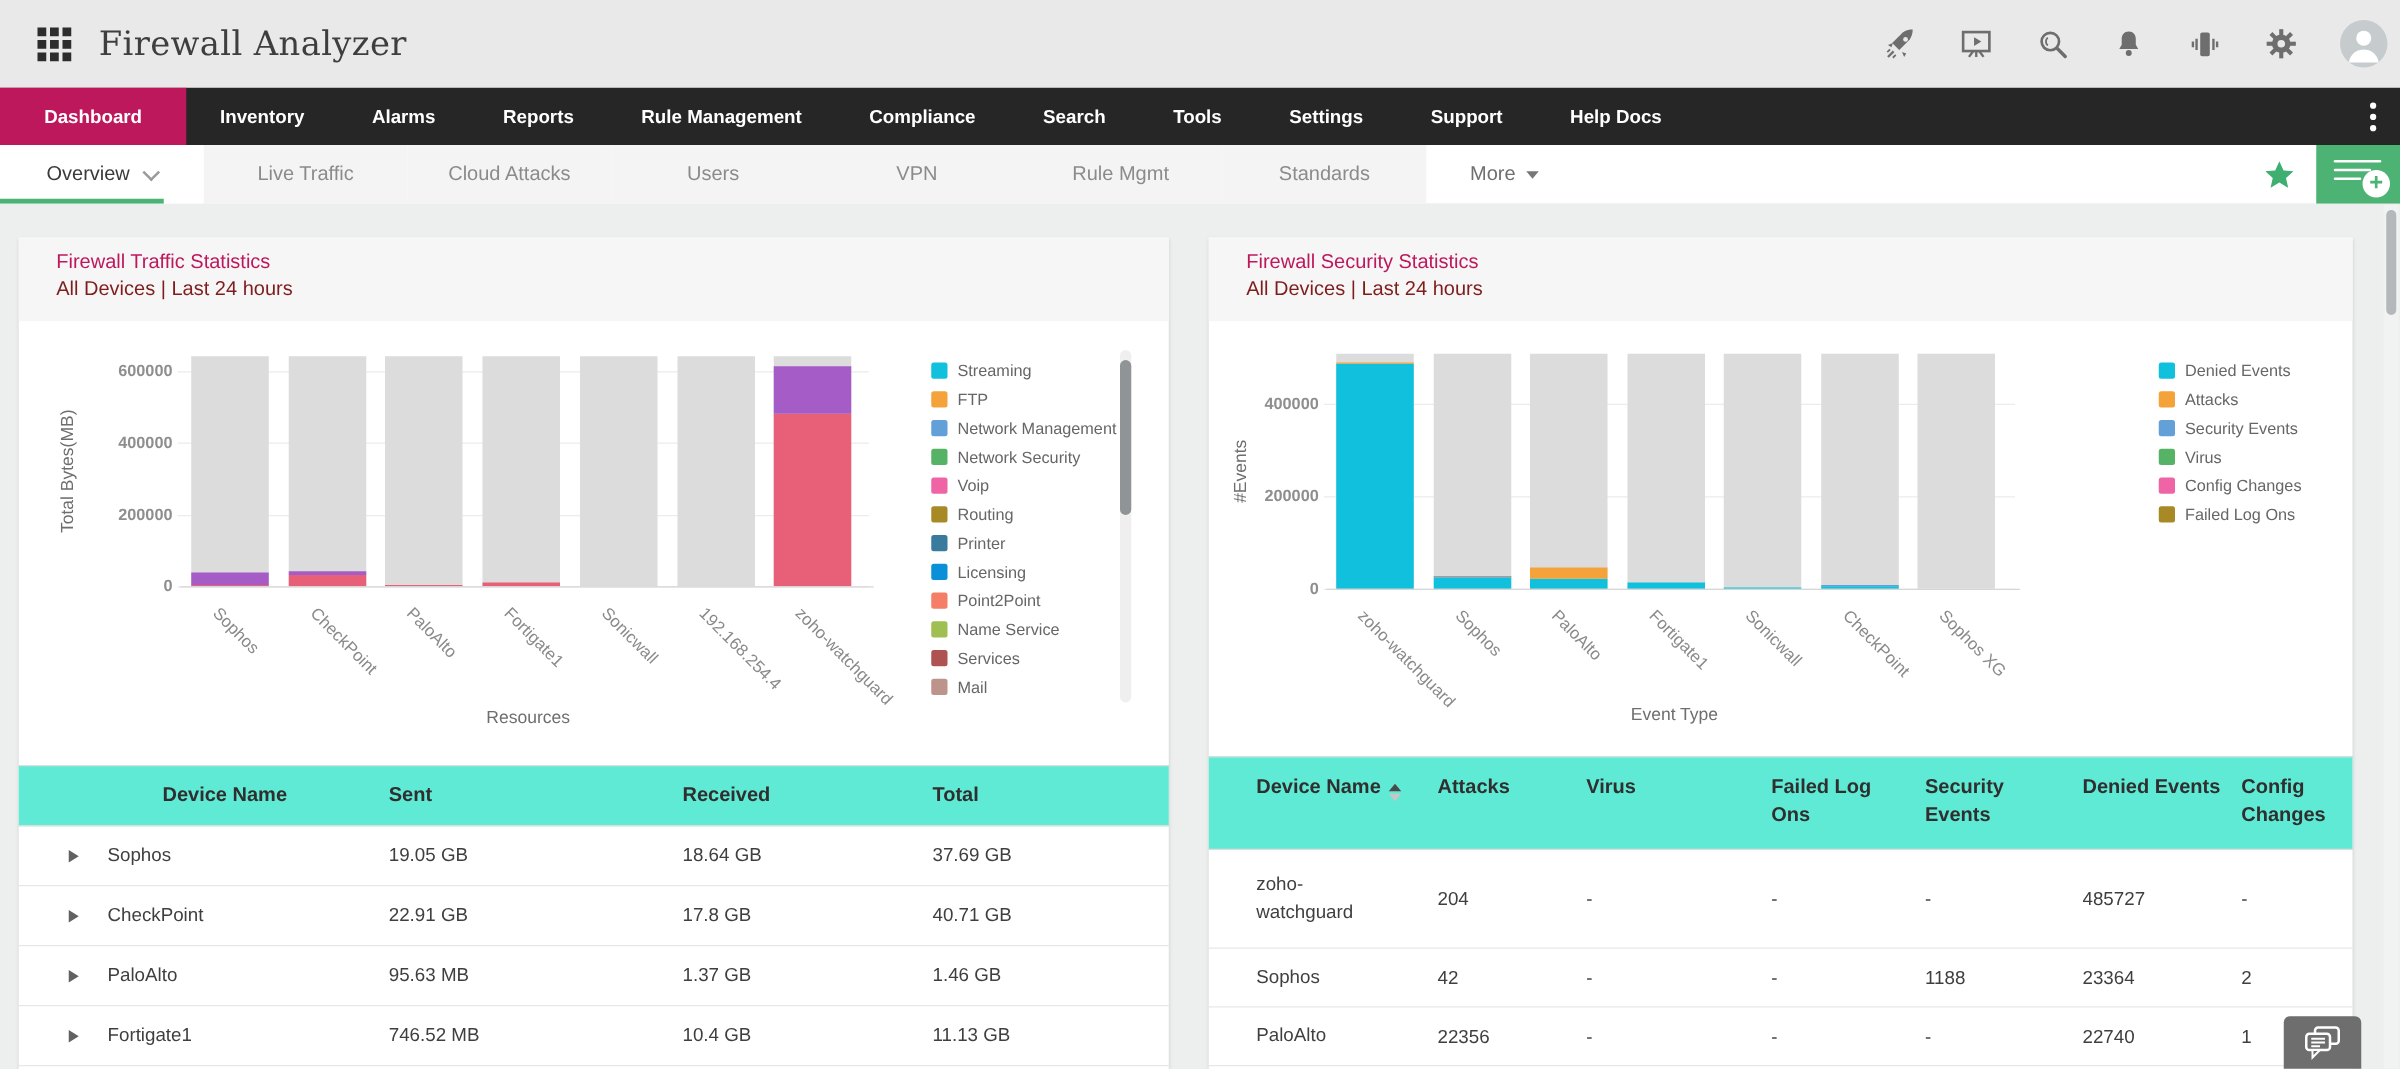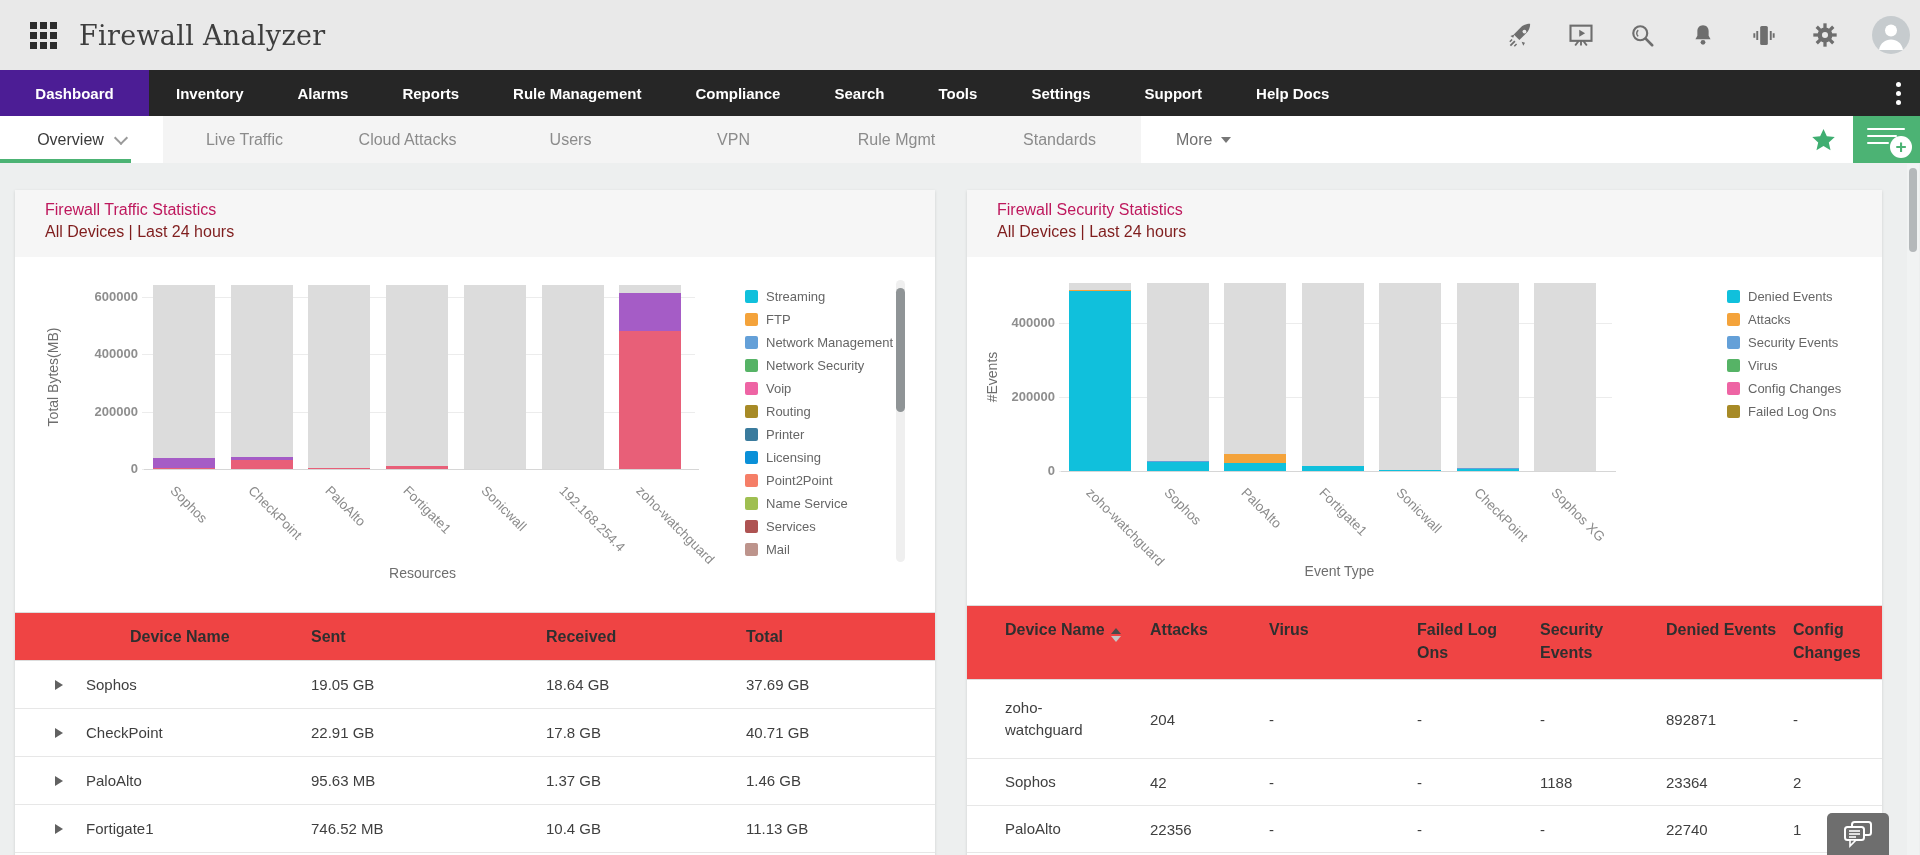--- a/index.html
+++ b/index.html
@@ -8,21 +8,21 @@
   .topbar{height:70px;background:#e9e9e9;display:flex;align-items:center;position:relative;}
   .apps-grid{margin-left:30px;display:grid;grid-template-columns:repeat(3,7px);grid-template-rows:repeat(3,7px);gap:3px;}
   .apps-grid i{background:#2d2d2d;display:block;}
   .app-title{margin-left:22px;font-family:"DejaVu Serif","Liberation Serif",serif;font-size:27px;color:#3e3e3e;letter-spacing:.3px;}
   .tb-icons{margin-left:auto;display:flex;align-items:center;gap:33px;padding-right:10px;}
   .tb-icon{width:28px;height:28px;display:flex;align-items:center;justify-content:center;cursor:pointer;}
   .tb-avatar{width:38px;height:38px;border-radius:50%;background:#c6cbce;overflow:hidden;display:flex;align-items:flex-end;justify-content:center;}
   
   .nav{height:46px;background:#262626;display:flex;align-items:stretch;color:#fff;font-size:15px;font-weight:700;}
   .nav-item{display:flex;align-items:center;padding:0 27px;cursor:pointer;white-space:nowrap;}
-  .nav-item.active{background:#4c1d95;width:95px;justify-content:center;}
+  .nav-item.active{background:#be185d;width:95px;justify-content:center;}
   .nav-kebab{margin-left:auto;width:44px;display:flex;flex-direction:column;align-items:center;justify-content:center;gap:4px;cursor:pointer;}
   .nav-kebab i{width:5px;height:5px;border-radius:50%;background:#fff;}
   
   .subnav{height:47px;background:#fff;border-bottom:1px solid #dcdcdc;display:flex;align-items:stretch;position:relative;}
   .subtabs{display:flex;}
   .subtab{width:163px;background:#f4f4f4;color:#8b8b8b;font-size:16px;display:flex;align-items:center;justify-content:center;cursor:pointer;position:relative;white-space:nowrap;}
   .subtab.active{background:#fff;color:#3a3a3a;}
   .subtab .underline{position:absolute;left:0;bottom:0;width:131px;height:4px;background:#4cb374;}
   .chev{width:8px;height:8px;border-left:2px solid #9a9a9a;border-bottom:2px solid #9a9a9a;transform:rotate(-45deg);display:inline-block;margin-left:12px;margin-bottom:3px;}
   .subnav-more{margin-left:35px;display:flex;align-items:center;color:#6f6f6f;font-size:16px;cursor:pointer;gap:9px;}
@@ -56,21 +56,21 @@
   .legend{position:absolute;}
   .legend-item{display:flex;align-items:center;height:23px;cursor:pointer;}
   .swatch{width:13px;height:13px;border-radius:2px;margin-right:8px;flex:0 0 13px;}
   .legend-label{font-size:13px;color:#666;white-space:nowrap;}
   .legend-scrollbar{position:absolute;left:881px;top:23px;width:9px;height:282px;background:#efefef;border-radius:5px;cursor:pointer;}
   .legend-thumb{position:absolute;left:0;top:8px;width:9px;height:124px;background:#8f9496;border-radius:5px;}
   
   .dtable{position:absolute;left:0;right:0;font-size:15px;color:#3f3f3f;}
   .dtable-left{top:422px;}
   .dtable-right{top:415px;}
-  .thead{border-top:1px solid #ddd;border-bottom:1px solid #ddd;background:#ef4444;font-weight:700;color:#2f2f2f;font-size:16px;}
+  .thead{border-top:1px solid #ddd;border-bottom:1px solid #ddd;background:#5eead4;font-weight:700;color:#2f2f2f;font-size:16px;}
   .dtable-left .thead{height:47px;display:grid;grid-template-columns:296px 235px 200px 1fr;align-items:center;}
   .dtable-left .thead .hc0{padding-left:115px;}
   .dtable-left .trow{height:47px;display:grid;grid-template-columns:296px 235px 200px 1fr;align-items:center;border-bottom:1px solid #e7e7e7;cursor:pointer;}
   .cell-name{padding-left:40px;display:flex;align-items:center;}
   .arrow-right{width:0;height:0;border-left:8px solid #616161;border-top:5px solid transparent;border-bottom:5px solid transparent;margin-right:23px;cursor:pointer;}
   .dtable-right .thead{height:75px;display:grid;grid-template-columns:145px 119px 148px 123px 126px 127px 1fr;align-items:start;padding:12px 0 0 38px;box-sizing:border-box;line-height:1.45;}
   .dtable-right .thead>div{padding-right:14px;}
   .dtable-right .trow{display:grid;grid-template-columns:145px 119px 148px 123px 126px 127px 1fr;align-items:center;border-bottom:1px solid #e7e7e7;padding-left:38px;box-sizing:border-box;cursor:pointer;}
   .row-h{height:47px;}
   .row-tall{height:79px;}
@@ -455,21 +455,21 @@
           <div><span>Denied Events</span></div>
           <div><span>Config Changes</span></div>
         </div>
       <div class="tbody">
           <div class="trow row-tall">
             <div class="wrapcell">zoho-watchguard</div>
             <div>204</div>
             <div>-</div>
             <div>-</div>
             <div>-</div>
-            <div>892871</div>
+            <div>485727</div>
             <div>-</div>
           </div>
           <div class="trow row-h">
             <div class="wrapcell">Sophos</div>
             <div>42</div>
             <div>-</div>
             <div>-</div>
             <div>1188</div>
             <div>23364</div>
             <div>2</div>

